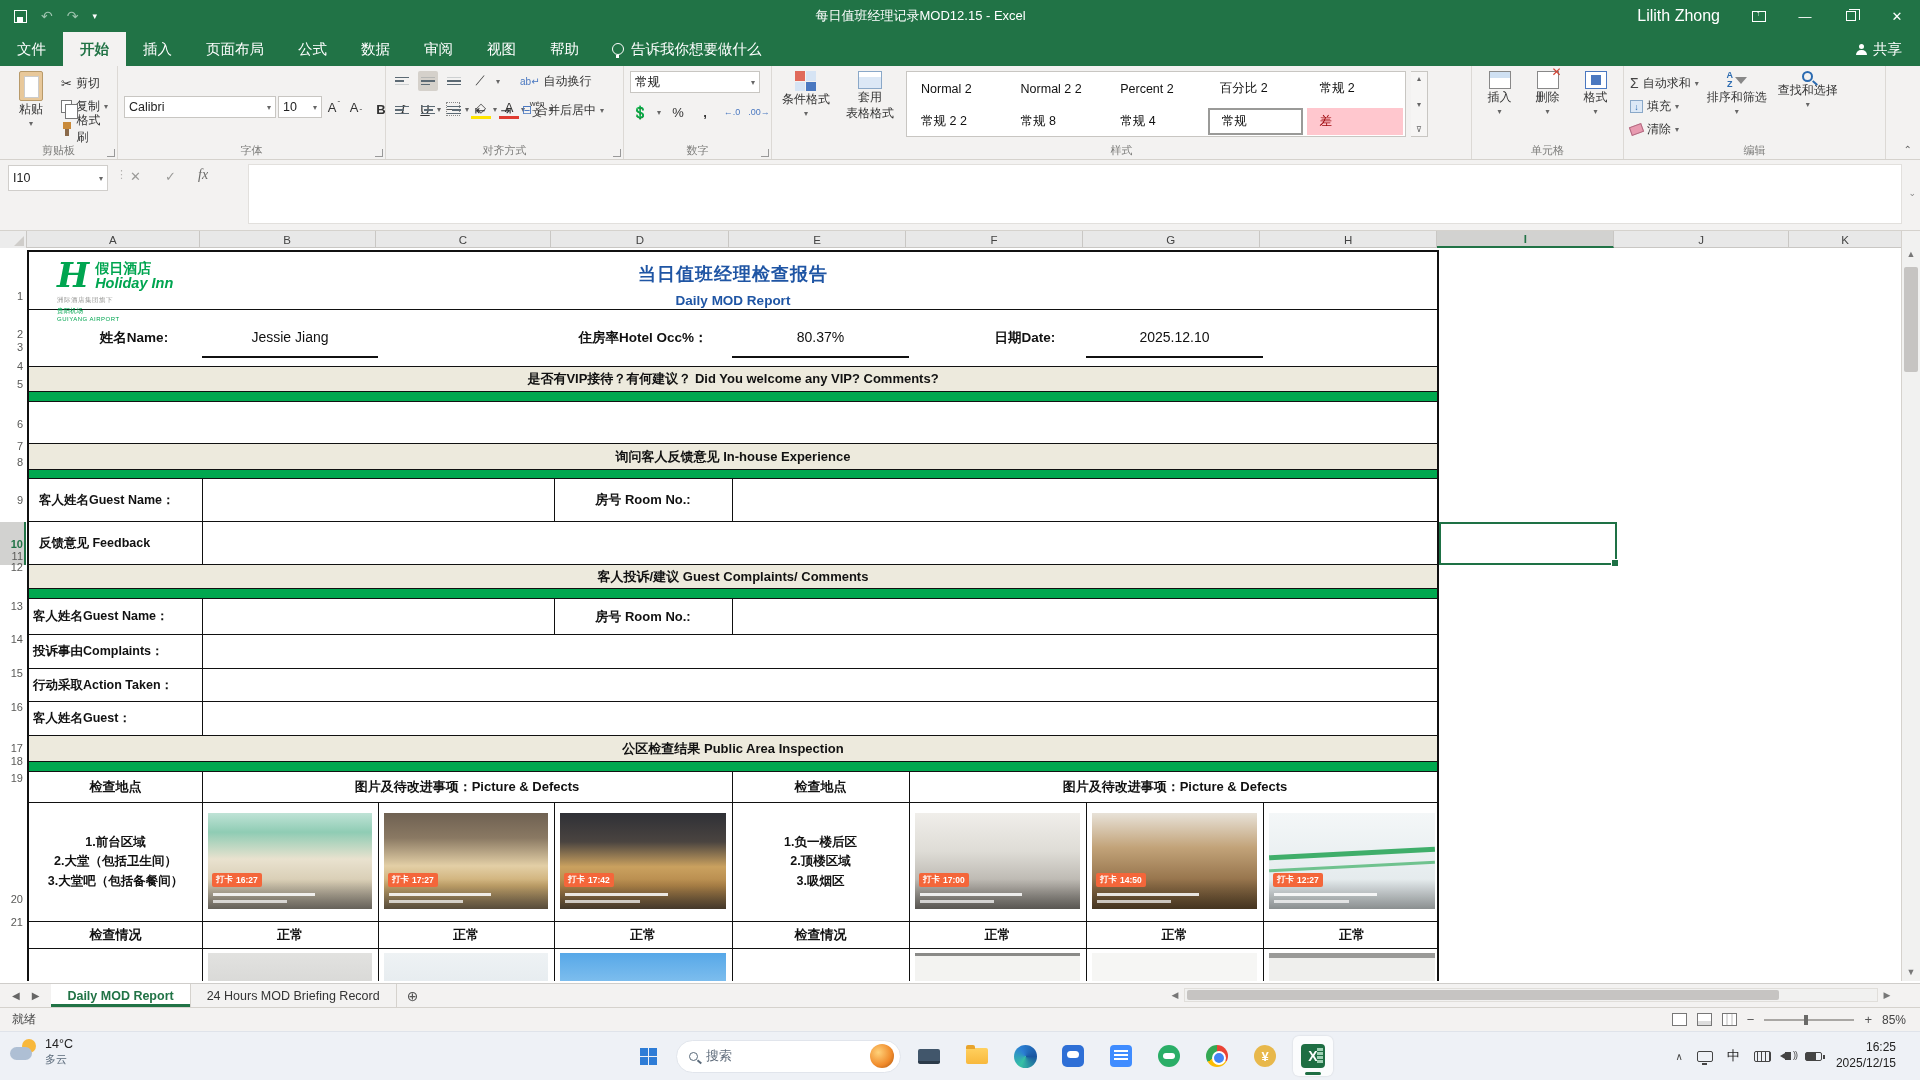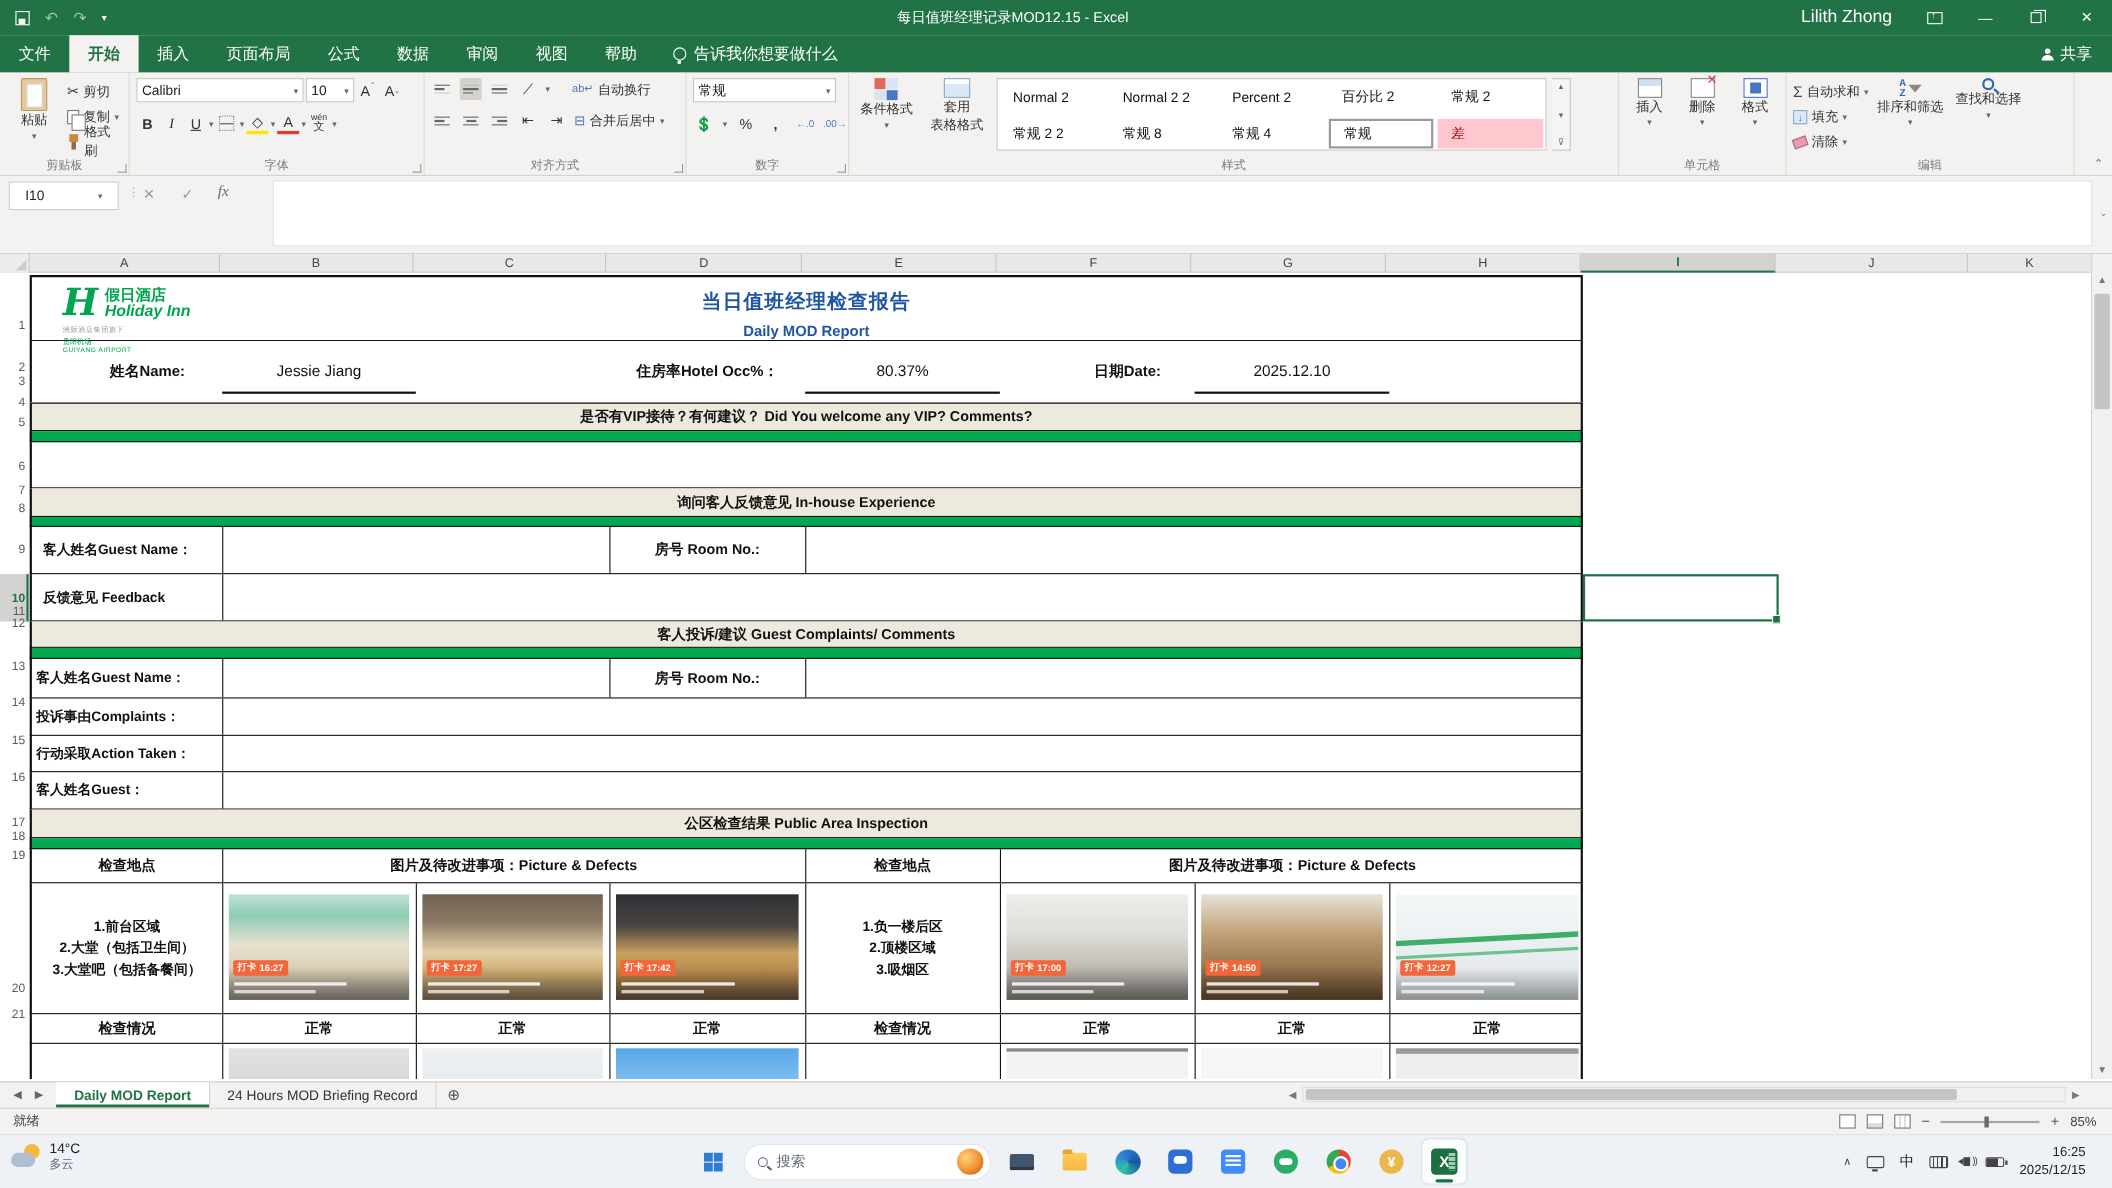--- a/index.html
+++ b/index.html
@@ -83,21 +83,21 @@
 .i-cellfmt::after{content:"";position:absolute;left:5px;top:3px;width:10px;height:10px;background:#4a78c0}
 .stylegal{width:500px;height:66px;background:#fff;border:1px solid #c8c6c2;display:grid;grid-template-columns:repeat(5,1fr);grid-template-rows:33px 33px;align-items:center}
 .stylegal .gi{padding:0 12px;font-size:12.5px;color:#111;height:27px;display:flex;align-items:center;margin:0 2px;white-space:nowrap}
 .gi.selected{border:2px solid #9a9a98}
 .gi.bad{background:#ffc7ce;color:#9c0006}
 .galscroll{width:17px;height:66px;border:1px solid #c8c6c2;border-left:none;background:#f6f5f4;display:flex;flex-direction:column;align-items:center;justify-content:space-between;padding:2px 0;font-size:8px;color:#666}
 .collapse{position:absolute;right:8px;bottom:4px;font-size:10px;color:#666}
 
 
 .fbar{position:absolute;left:0;top:160px;width:1920px;height:71px;background:#f3f2f1;border-bottom:1px solid #d5d2cd}
-.namebox{position:absolute;left:8px;top:5px;width:100px;height:26px;background:#fff;border:1px solid #d0cecb;display:flex;align-items:center;padding:0 14px;font-size:12.5px}
+.namebox{position:absolute;left:8px;top:5px;width:100px;height:26px;background:#fff;border:1px solid #d0cecb;display:flex;align-items:center;padding:0 4px;font-size:12.5px}
 .namebox .arrow{margin-left:auto}
 .fdots{position:absolute;left:116px;top:8px;color:#b5b3b0;font-size:11px;letter-spacing:1px}
 .fx-x{position:absolute;left:130px;top:9px;color:#9a9a98;font-size:13px}
 .fx-c{position:absolute;left:165px;top:9px;color:#9a9a98;font-size:13px}
 .fx-f{position:absolute;left:198px;top:7px;color:#6a6a68;font-style:italic;font-family:"Liberation Serif",serif;font-size:14px}
 .finput{position:absolute;left:248px;top:4px;right:18px;height:60px;background:#fff;border:1px solid #e2e0dd}
 .fexp{position:absolute;right:4px;top:28px;color:#888;font-size:9px}
 
 
 .colhead{position:absolute;left:0;top:231px;width:1901px;height:17px;display:flex;background:#e8e8e8;border-bottom:1px solid #c9c7c4;font-size:11.5px;color:#444}
@@ -176,21 +176,21 @@
 .sb-right{margin-left:auto;display:flex;align-items:center;gap:10px;padding-right:14px}
 .vicon{width:15px;height:13px;border:1px solid #777;background:#fff}
 .vicon.v2{background:linear-gradient(#fff 60%,#ddd 60%)}
 .vicon.v3{background:repeating-linear-gradient(90deg,#fff 0 3px,#ddd 3px 5px)}
 .zoomtrack{width:90px;height:2px;background:#a9a7a4;position:relative}
 .zoomthumb{position:absolute;left:40px;top:-4px;width:4px;height:10px;background:#6a6a68}
 .zsign{font-size:13px;color:#555}
 
 
 .taskbar{position:absolute;left:0;top:1031px;width:1920px;height:49px;background:#eef1f6;border-top:1px solid #dfe3ea}
-.weather{position:absolute;left:10px;top:5px;display:flex;align-items:flex-end;gap:7px}
+.weather{position:absolute;left:10px;top:5px;display:flex;align-items:flex-start;gap:7px}
 .wicon{width:28px;height:28px;position:relative}
 .wicon::before{content:"";position:absolute;left:12px;top:2px;width:14px;height:14px;border-radius:50%;background:#f8b83c}
 .wicon::after{content:"";position:absolute;left:0;top:10px;width:22px;height:13px;border-radius:8px;background:#aebfd4}
 .wtxt{line-height:1.25}
 .wtemp{font-size:12.5px;color:#222}
 .wdesc{font-size:11px;color:#5a6a7a}
 .tkcenter{position:absolute;left:628px;top:4px;display:flex;align-items:center;gap:8px}
 .tki{width:40px;height:40px;display:flex;align-items:center;justify-content:center;border-radius:6px;position:relative}
 .tki.active{background:rgba(255,255,255,.75);box-shadow:0 0 2px rgba(0,0,0,.15)}
 .tki.active::after{content:"";position:absolute;bottom:1px;left:12px;width:16px;height:3px;border-radius:2px;background:#1e6e43}
@@ -295,21 +295,21 @@
           </div>
         <div class="srow">
             <span class="i-painter"></span>
             <span>格式刷</span>
           </div>
       </div>
       <div class="glabel">剪贴板</div>
       <div class="gdlg"></div>
     </div>
 
-    <div class="rgroup" style="width:268px;flex-direction:column">
+    <div class="rgroup" style="width:268px;flex-direction:row">
       <div class="row">
         <div class="combo" style="width:152px">
             <span>Calibri</span>
             <span class="arrow">▾</span>
           </div>
         <div class="combo" style="width:44px">
             <span>10</span>
             <span class="arrow">▾</span>
           </div>
         <span class="fbtn">A<span style="font-size:8px;margin-top:-8px">ˆ</span></span>

